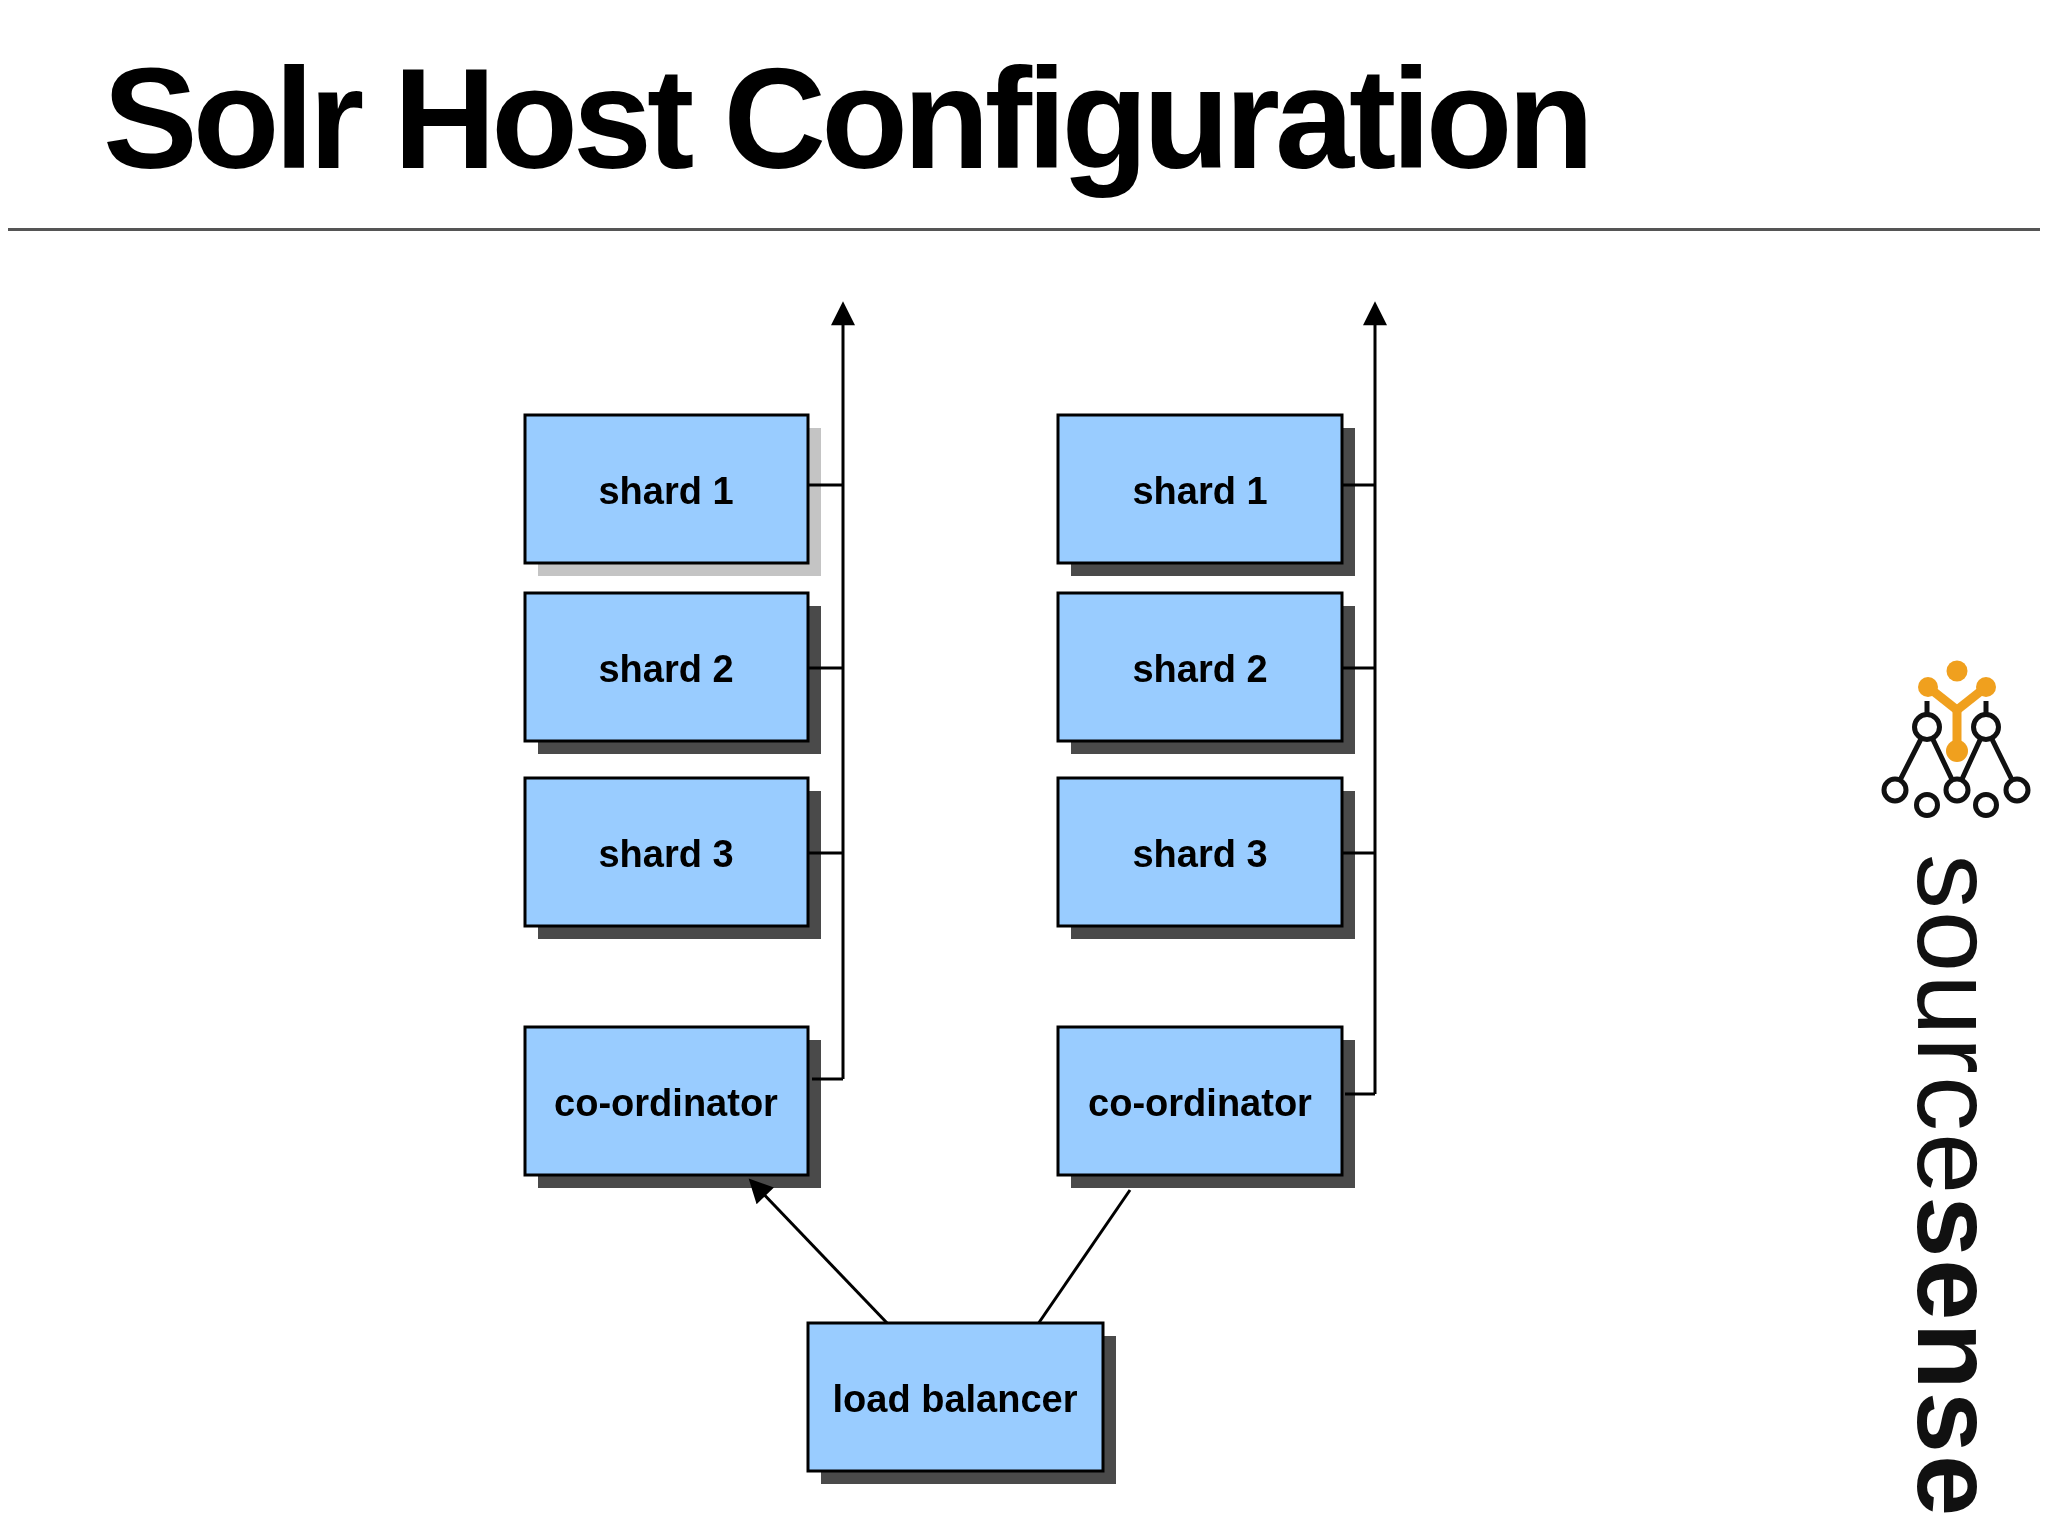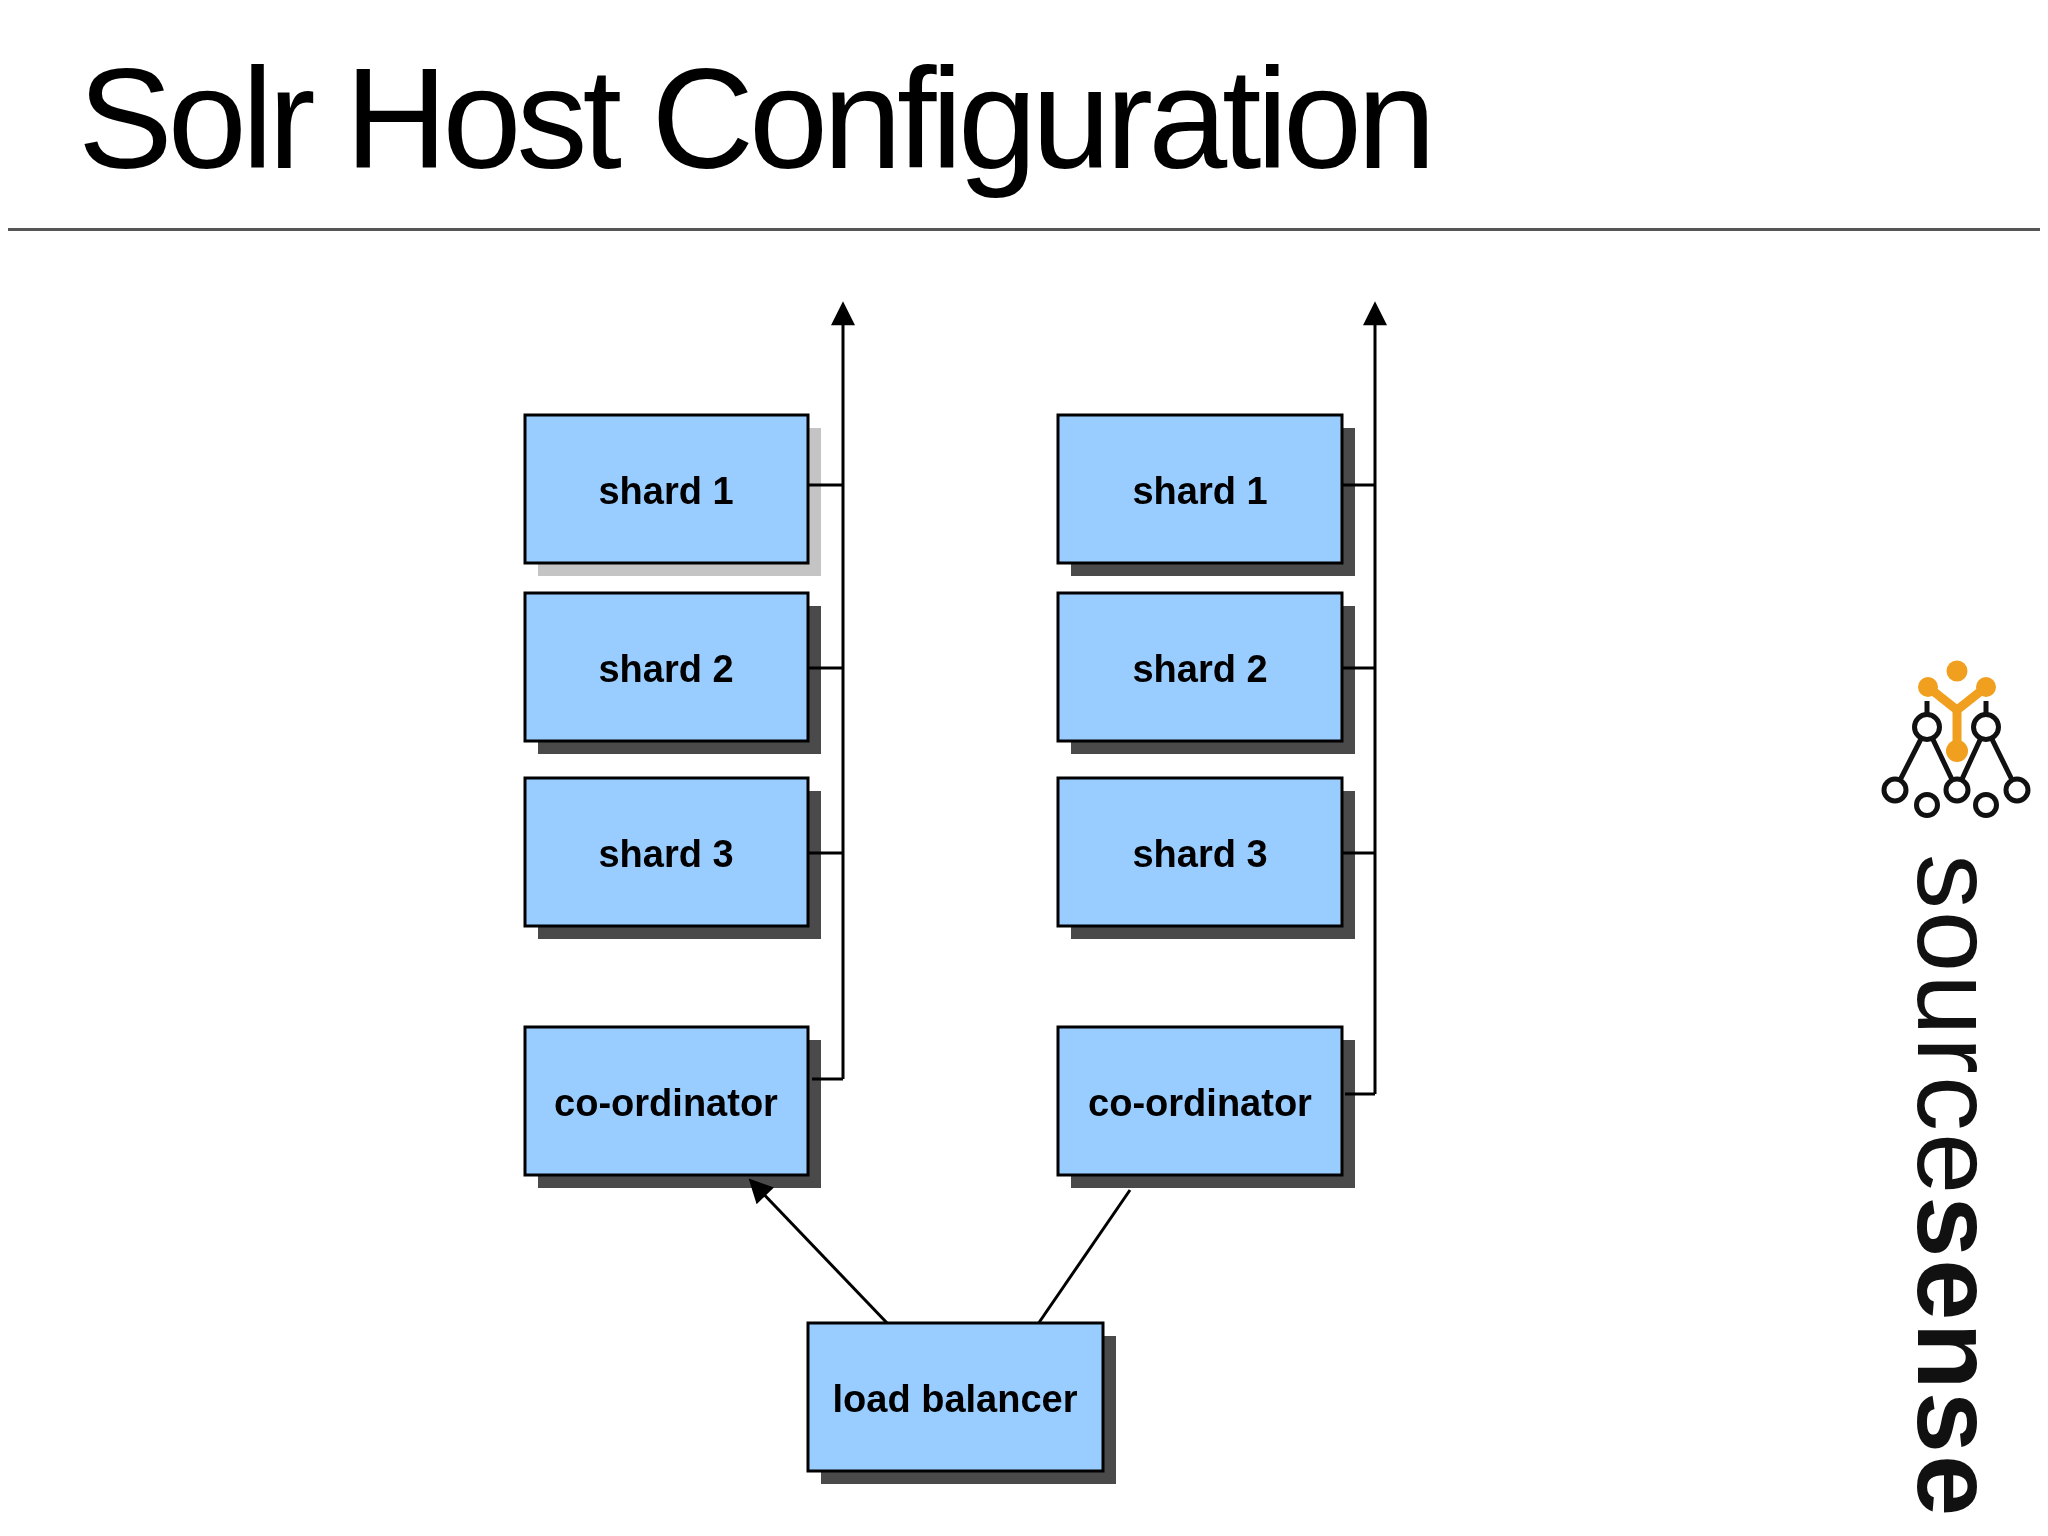--- a/index.html
+++ b/index.html
@@ -2,22 +2,22 @@
 <html><head>
 <meta charset="utf-8">
 <style>
   html,body { margin:0; padding:0; background:#888; }
   .slide {
     position:relative; width:2048px; height:1536px;
     background:#ffffff; overflow:hidden;
     font-family:"Liberation Sans", sans-serif;
   }
   .title {
-    position:absolute; left:78px; top:34px; margin:0;
-    font-size:142px; font-weight:400; letter-spacing:-5px;
+    position:absolute; left:103px; top:34px; margin:0;
+    font-size:142px; font-weight:700; letter-spacing:-5px;
     color:#000; line-height:1.2; white-space:nowrap;
   }
   .rule {
     position:absolute; left:8px; top:228px; width:2032px; height:3px;
     background:#555;
   }
   svg.diagram { position:absolute; left:0; top:0; width:2048px; height:1536px; }
   .ln   { stroke:#000; stroke-width:3; fill:none; }
   .node { stroke:#000; stroke-width:3; }
   .node-label {

